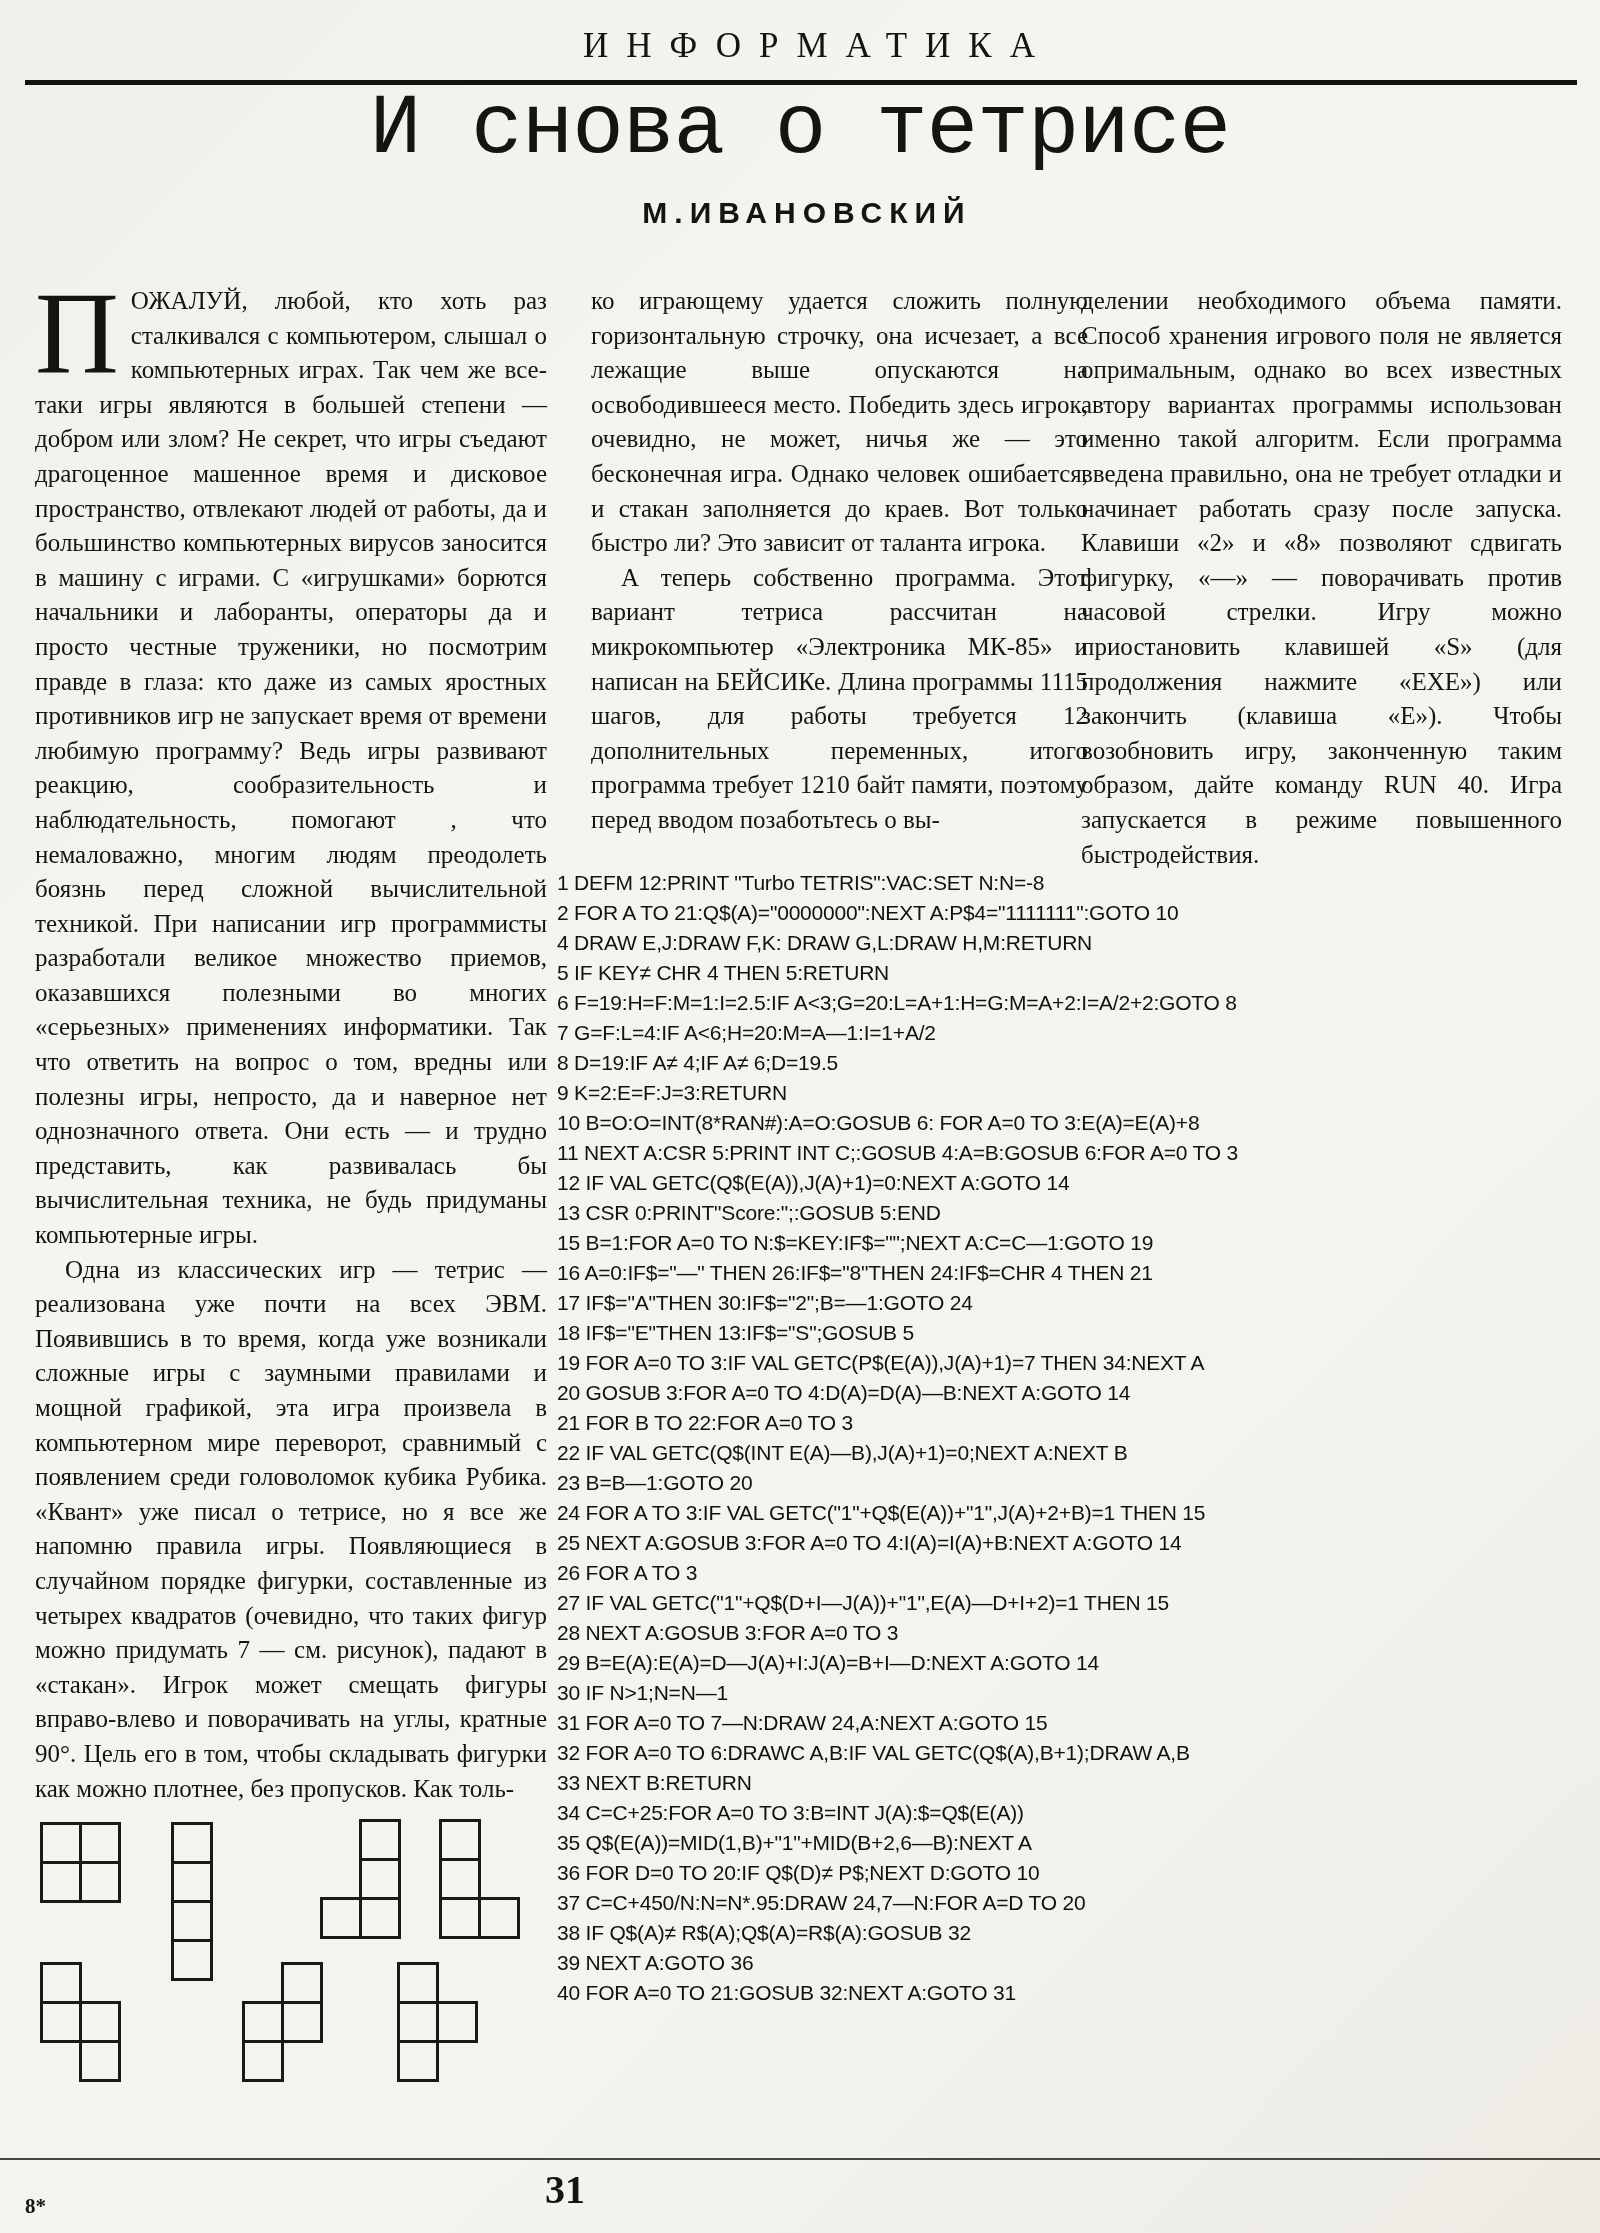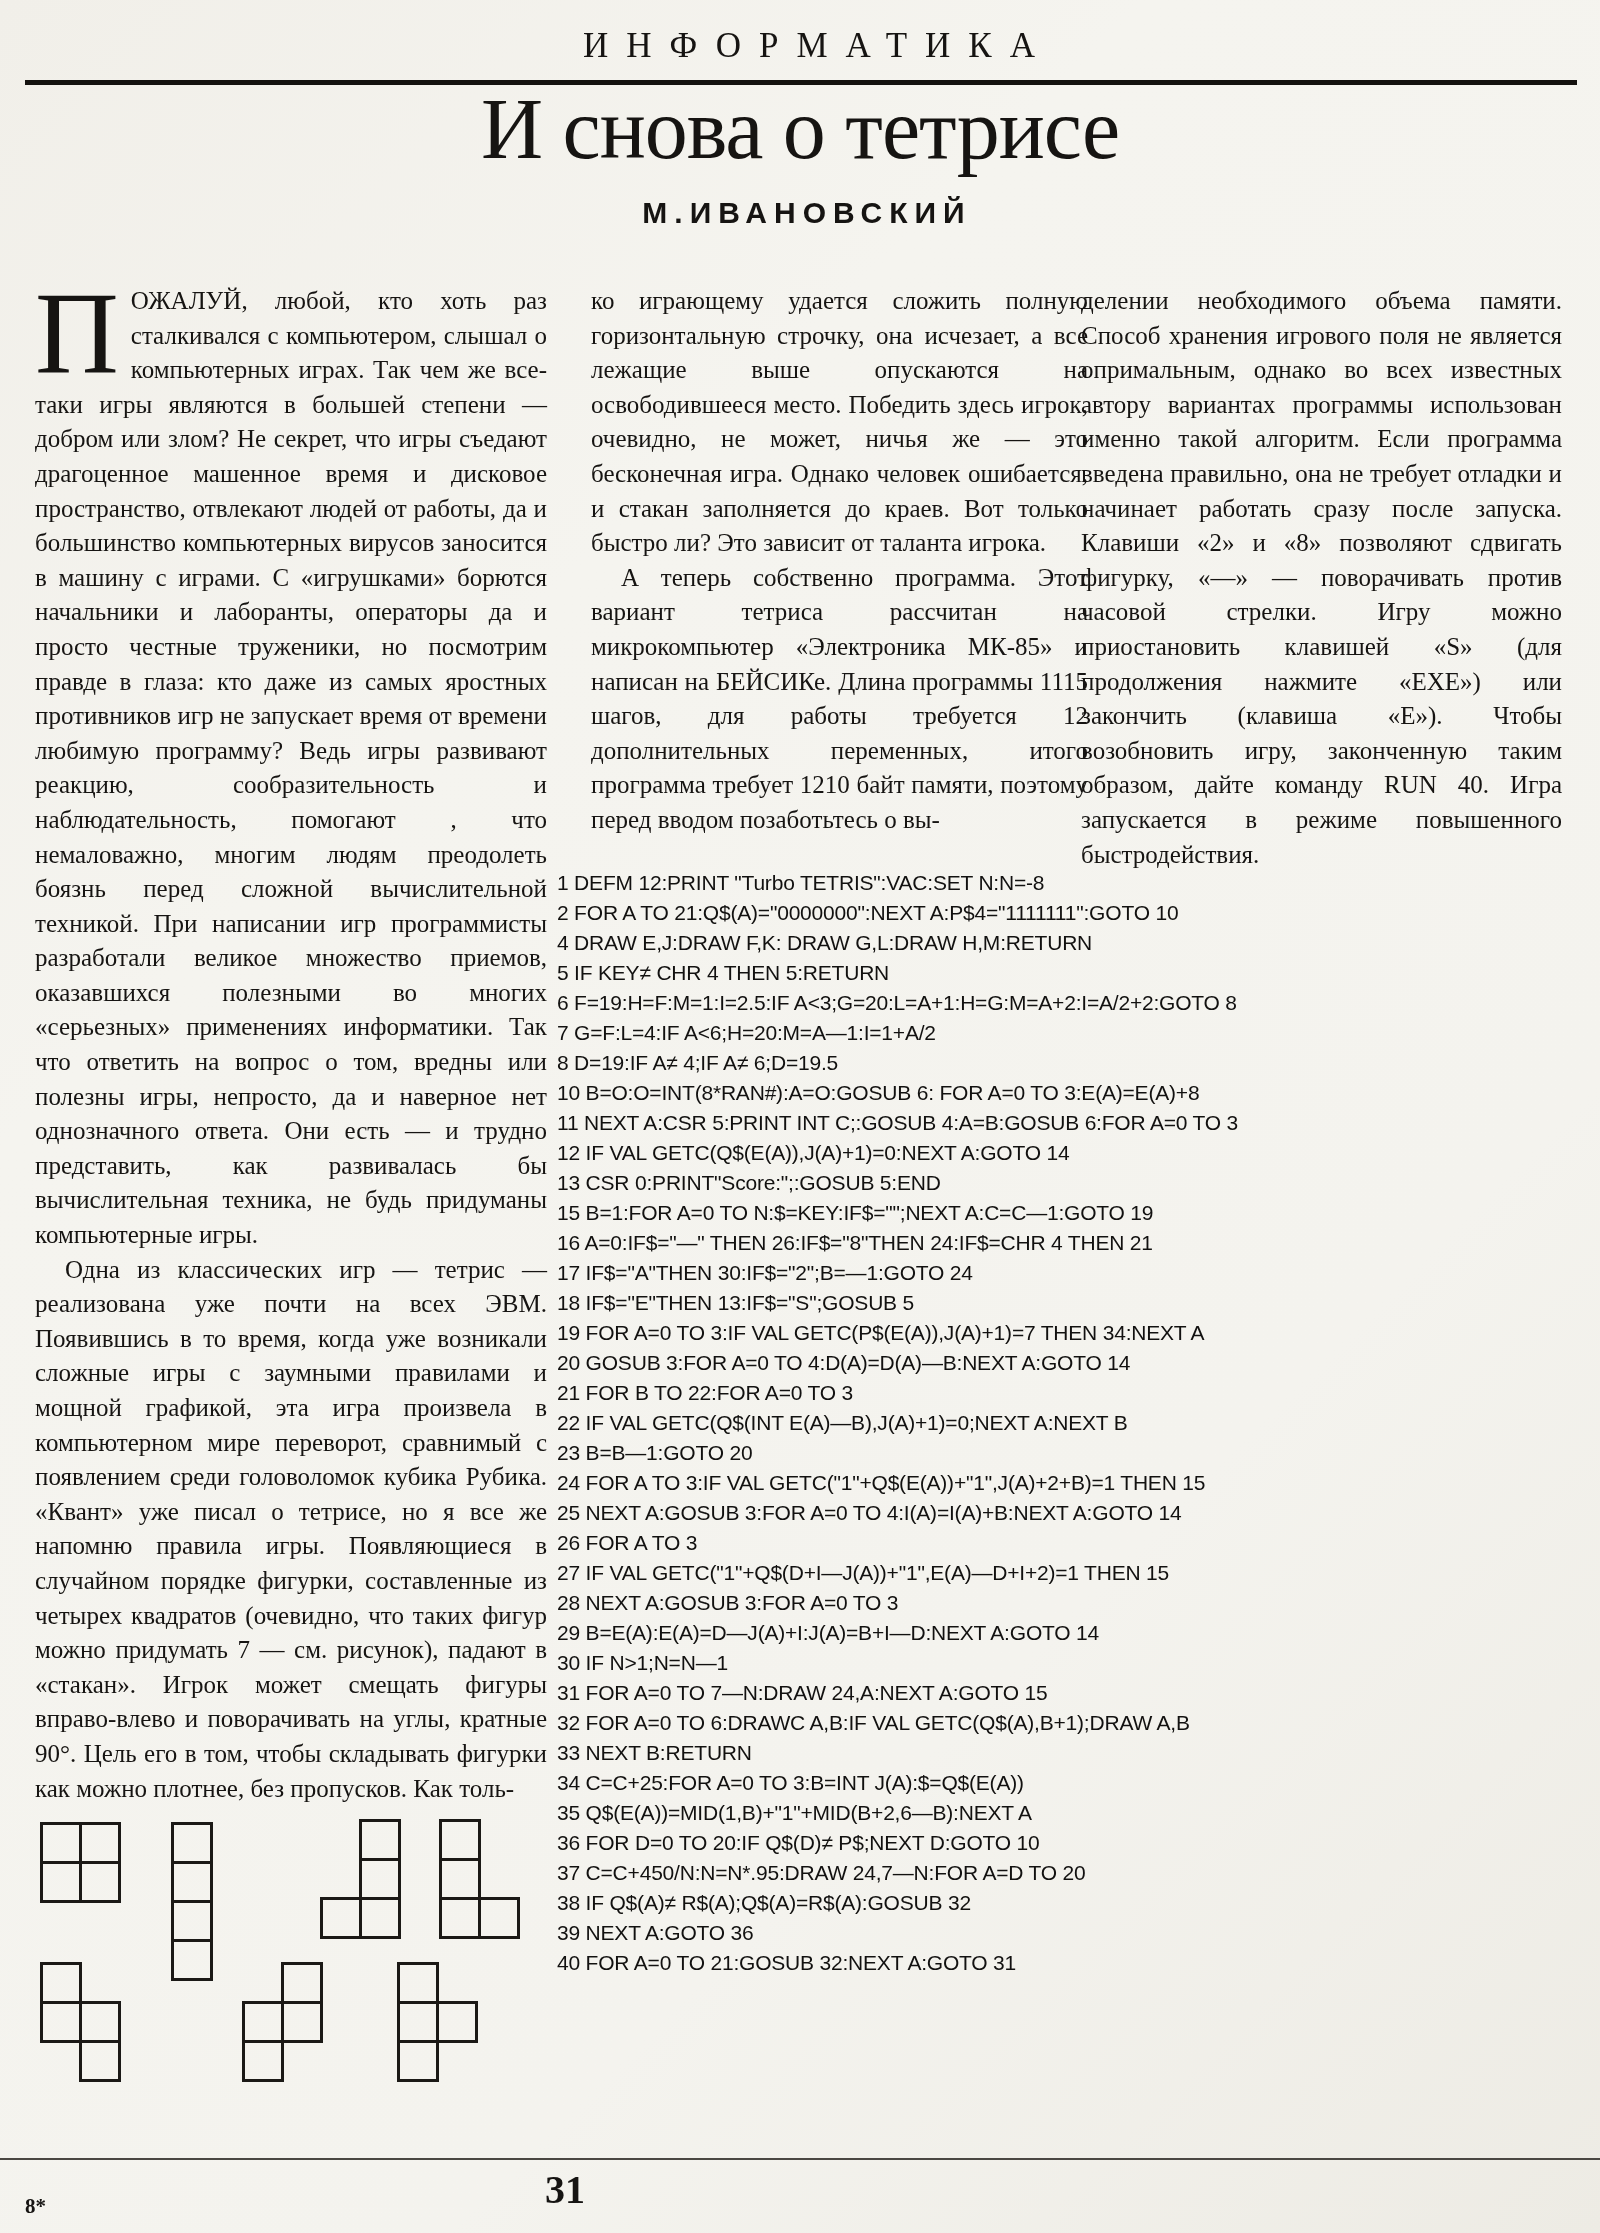--- a/index.html
+++ b/index.html
@@ -19,21 +19,21 @@
     font-size:35px;letter-spacing:18px;padding-left:18px;
     font-weight:400;
   }
   .header-rule{
     position:absolute;top:80px;left:25px;width:1552px;height:5px;
     background:#14120f;
   }
   .article-title{
     position:absolute;top:86px;left:0;width:1600px;
     text-align:center;
-    font-family:Liberation Serif, serif;
+    font-family:Liberation Mono, monospace;
     font-size:86px;line-height:1;letter-spacing:-1px;
     font-weight:400;
   }
   .article-author{
     position:absolute;top:196px;left:0;width:1600px;
     text-align:center;
     font-family:"Liberation Sans", sans-serif;
     font-size:30px;font-weight:700;letter-spacing:7px;padding-left:7px;
   }
   .col{
@@ -113,20 +113,21 @@
   </div>
 
   <div class="code-listing">
       <div class="code-line">1 DEFM 12:PRINT "Turbo TETRIS":VAC:SET N:N=-8</div>
       <div class="code-line">2 FOR A TO 21:Q$(A)="0000000":NEXT A:P$4="1111111":GOTO 10</div>
       <div class="code-line">4 DRAW E,J:DRAW F,K: DRAW G,L:DRAW H,M:RETURN</div>
       <div class="code-line">5 IF KEY≠ CHR 4 THEN 5:RETURN</div>
       <div class="code-line">6 F=19:H=F:M=1:I=2.5:IF A&lt;3;G=20:L=A+1:H=G:M=A+2:I=A/2+2:GOTO 8</div>
       <div class="code-line">7 G=F:L=4:IF A&lt;6;H=20:M=A—1:I=1+A/2</div>
       <div class="code-line">8 D=19:IF A≠ 4;IF A≠ 6;D=19.5</div>
+      <div class="code-line">9 K=2:E=F:J=3:RETURN</div>
       <div class="code-line">10 B=O:O=INT(8*RAN#):A=O:GOSUB 6: FOR A=0 TO 3:E(A)=E(A)+8</div>
       <div class="code-line">11 NEXT A:CSR 5:PRINT INT C;:GOSUB 4:A=B:GOSUB 6:FOR A=0 TO 3</div>
       <div class="code-line">12 IF VAL GETC(Q$(E(A)),J(A)+1)=0:NEXT A:GOTO 14</div>
       <div class="code-line">13 CSR 0:PRINT"Score:";:GOSUB 5:END</div>
       <div class="code-line">15 B=1:FOR A=0 TO N:$=KEY:IF$="";NEXT A:C=C—1:GOTO 19</div>
       <div class="code-line">16 A=0:IF$="—" THEN 26:IF$="8"THEN 24:IF$=CHR 4 THEN 21</div>
       <div class="code-line">17 IF$="A"THEN 30:IF$="2";B=—1:GOTO 24</div>
       <div class="code-line">18 IF$="E"THEN 13:IF$="S";GOSUB 5</div>
       <div class="code-line">19 FOR A=0 TO 3:IF VAL GETC(P$(E(A)),J(A)+1)=7 THEN 34:NEXT A</div>
       <div class="code-line">20 GOSUB 3:FOR A=0 TO 4:D(A)=D(A)—B:NEXT A:GOTO 14</div>

